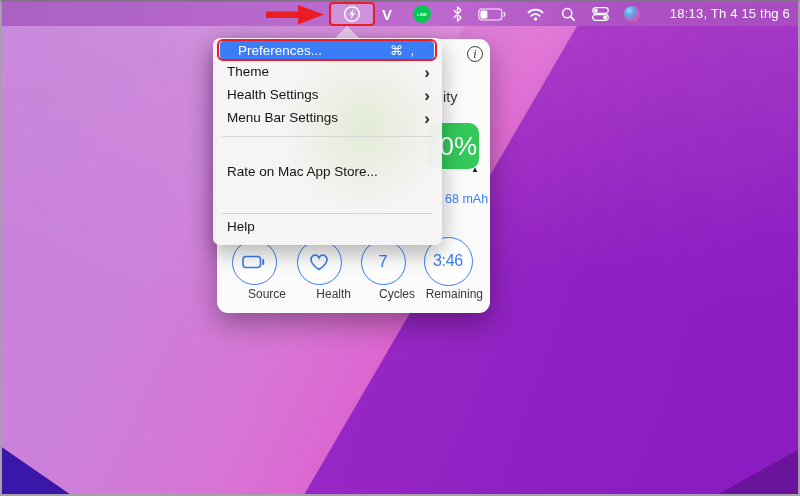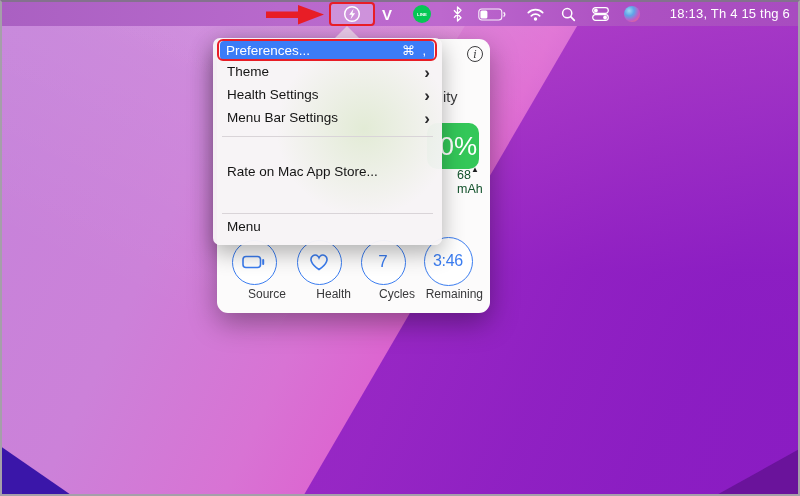--- a/index.html
+++ b/index.html
@@ -45,21 +45,21 @@
   .popup{ position:absolute; left:215px; top:37px; width:273px; height:274px;
     background:#fcfbfb; border-radius:11px; box-shadow:0 10px 28px rgba(0,0,0,.35); z-index:10;}
   .info-btn{ position:absolute; left:250px; top:7px; width:16px; height:16px; border:1.5px solid #3c3c3e;
     border-radius:50%; color:#3c3c3e; font-family:"DejaVu Serif",serif; font-style:italic; font-size:11px;
     display:flex; align-items:center; justify-content:center;}
   .cap-frag{ position:absolute; left:226px; top:50px; font-size:14.5px; color:#3a3a3c;}
   .badge{ position:absolute; left:210px; top:84px; width:52px; height:46px; background:#34c759;
     border-radius:10px; display:flex; align-items:center; justify-content:flex-end;
     color:#fff; font-size:26px; padding-right:2px;}
   .marker{ position:absolute; left:254px; top:126px; font-size:8px; color:#1d1d1f;}
-  .mah-frag{ position:absolute; left:228px; top:129px; font-size:12.5px; color:#14532d;margin-left:12px;}
+  .mah-frag{ position:absolute; left:228px; top:153px; font-size:12.5px; color:#3b82f6;}
   .stat-circle{ position:absolute; width:45px; height:45px; border:1.5px solid #3b7df0; border-radius:50%;
     display:flex; align-items:center; justify-content:center; color:#3b7df0; background:#fff;}
   .stat-label{ position:absolute; top:248px; width:64px; text-align:right; font-size:12px; color:#38383a;}
   .cycles-num{ font-size:17px; }
   .remain-num{ font-size:16px; letter-spacing:-.3px;}
 
   
   .popup-arrow{ position:absolute; left:333px; top:24px; width:0; height:0; z-index:20;
     border-left:12px solid transparent; border-right:12px solid transparent; border-bottom:12px solid #e5c5e4;}
 
@@ -67,21 +67,21 @@
   .menu{ position:absolute; left:211px; top:36px; width:229px; height:207px;
     background:rgba(247,244,246,.97); border-radius:7px; box-shadow:0 8px 22px rgba(0,0,0,.3); z-index:30;}
   .menu::after{ content:""; position:absolute; inset:0; border-radius:7px; pointer-events:none;
     background:radial-gradient(circle at 66% 44%, rgba(173,212,130,.28), rgba(173,212,130,0) 46%);}
   .menu-row{ position:absolute; left:0; width:229px; height:23px; display:flex; align-items:flex-start;
     padding:0 12px 0 14px; font-size:13.5px; color:#141414; z-index:2;}
   .menu-row .chev{ margin-left:auto; font-size:17px; line-height:1; color:#2c2c2e; font-weight:600;}
   .pref-red{ position:absolute; left:4px; top:1px; width:220px; height:22px;
     border:2px solid #e81d26; border-radius:6px; z-index:3;}
   .pref-hl{ position:absolute; left:7px; top:3px; width:214px; height:19px; background:#3b7cf7;
-    border-radius:4px; display:flex; align-items:center; padding:0 6px; color:#fff; font-size:13.5px; z-index:2;}
+    border-radius:4px; display:flex; align-items:center; padding:0 18px; color:#fff; font-size:13.5px; z-index:2;}
   .pref-hl .shortcut{ margin-left:auto; font-size:13px; letter-spacing:2px;}
   .menu-sep{ position:absolute; left:9px; right:9px; height:1px; background:#d9d4d8; z-index:2;}
 </style>
 </head>
 <body>
 
 <div class="screen">
 
   <div class="wallpaper"></div>
   <div class="wall-dark"></div>
@@ -143,21 +143,21 @@
 
     <div class="menu-sep" style="top:98px;"></div>
 
     <div class="menu-row" style="top:126px;">
       <span>Rate on Mac App Store...</span>
     </div>
 
     <div class="menu-sep" style="top:175px;"></div>
 
     <div class="menu-row" style="top:181px;">
-      <span>Menu</span>
+      <span>Help</span>
     </div>
   </div>
 
   <div class="menubar">
     <div class="app-highlight"></div>
     <div class="app-redbox"></div>
 
     <div class="mb-item" style="left:341px; width:18px;">
       <svg width="18" height="18" viewBox="0 0 18 18">
         <circle cx="9" cy="9" r="7.3" fill="none" stroke="#fff" stroke-width="1.5"></circle>

